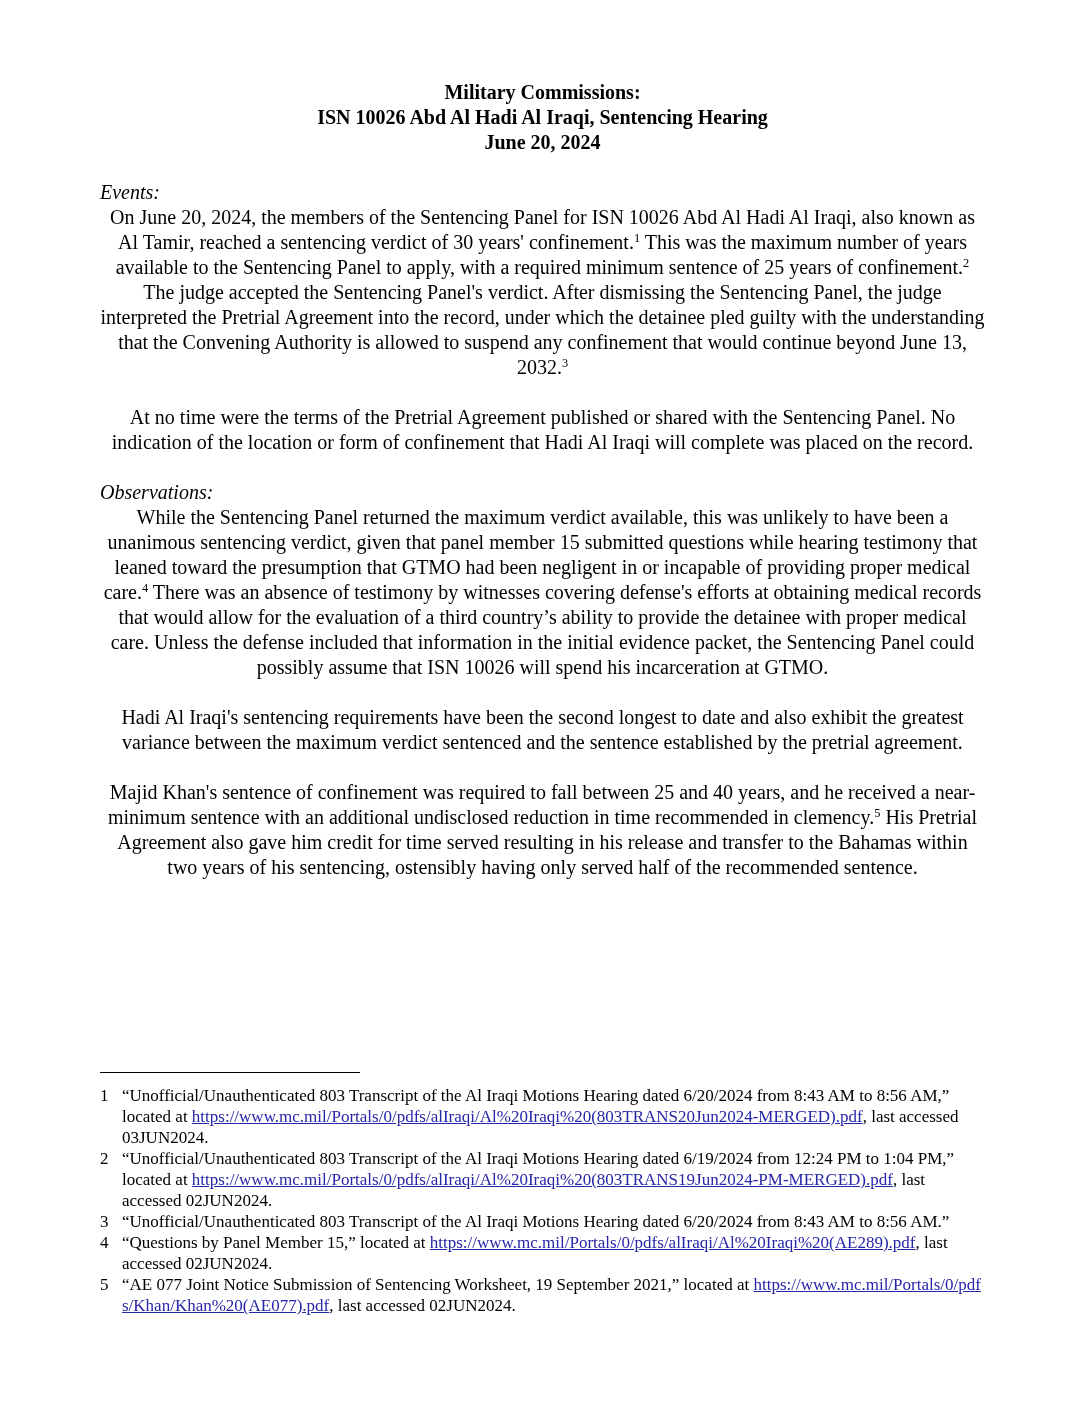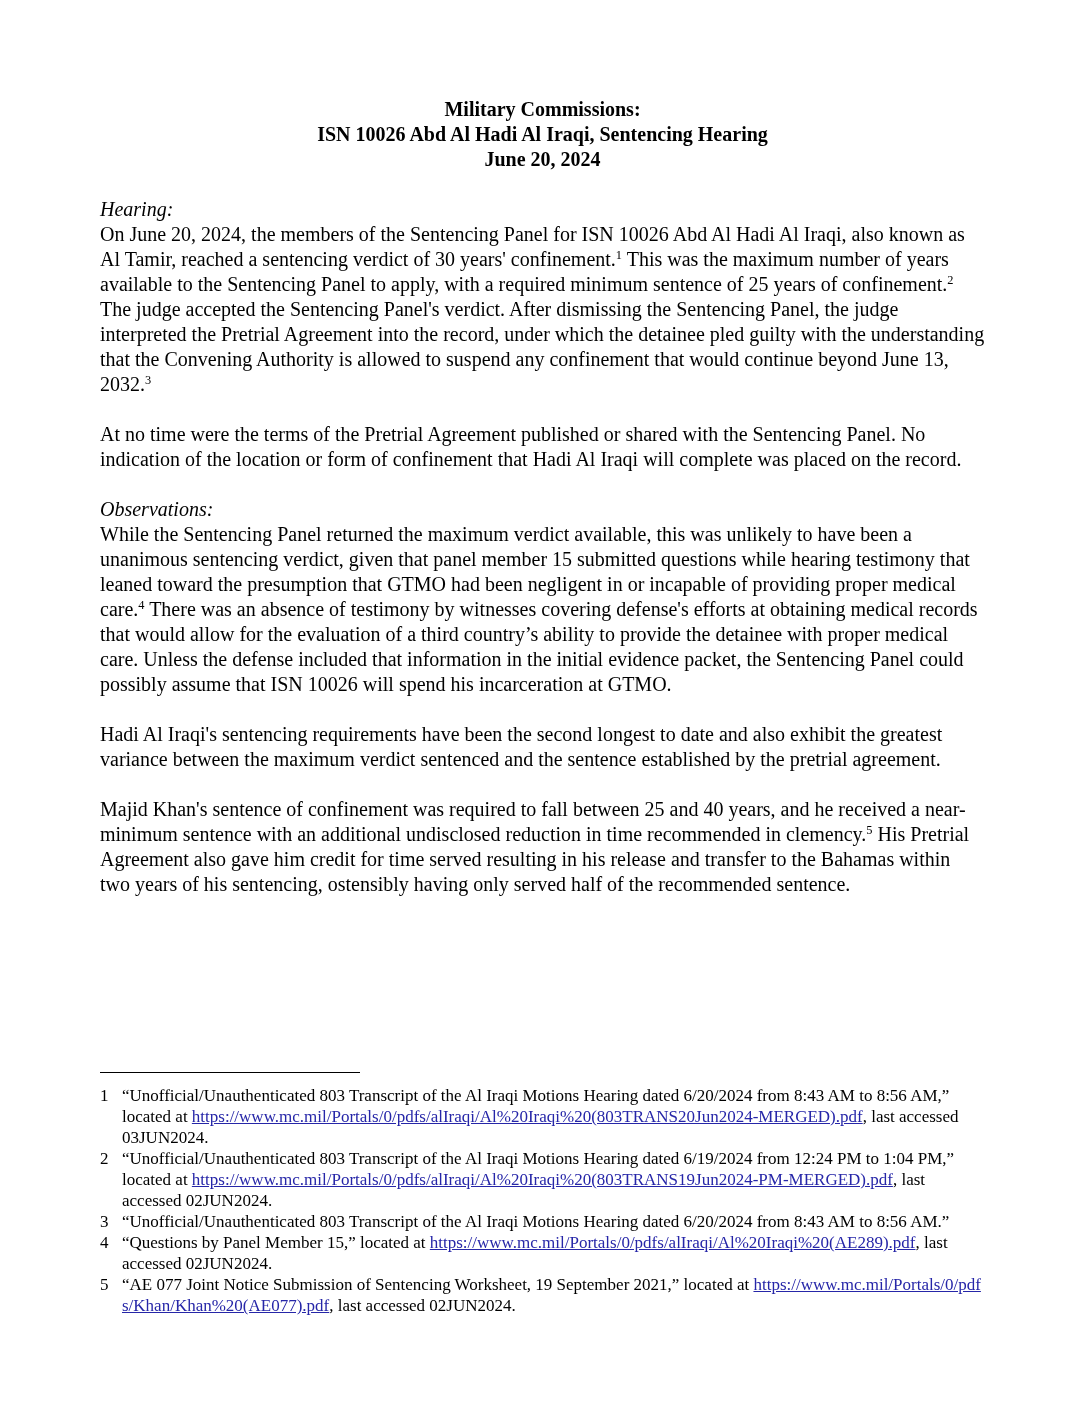--- a/index.html
+++ b/index.html
@@ -11,41 +11,42 @@
     position: relative;
     width: 1088px;
     height: 1408px;
     background: #ffffff;
     font-family: "Liberation Serif", "DejaVu Serif", serif;
     color: #000000;
     overflow: hidden;
   }
   .content {
     position: absolute;
-    top: 97px;
+    top: 80px;
     left: 100px;
     width: 885px;
     font-size: 20px;
     line-height: 25px;
   }
   .title-block {
     text-align: center;
     margin: 0 0 25px 0;
   }
   .title-line {
     font-weight: bold;
   }
   .title-line.italic {
   }
   .heading {
     font-style: italic;
     margin: 0;
   }
   p.para {
     margin: 0 0 25px 0;
+    text-align: center;
   }
   p.para:last-child {
     margin-bottom: 11px;
   }
   .sup {
     font-size: 0.62em;
     line-height: 0;
     vertical-align: baseline;
     position: relative;
     top: -0.55em;
@@ -85,21 +86,21 @@
 <div class="page">
 
   <div class="content">
 
     <div class="title-block">
       <div class="title-line">Military Commissions:</div>
       <div class="title-line italic">ISN 10026 Abd Al Hadi Al Iraqi, Sentencing Hearing</div>
       <div class="title-line italic">June 20, 2024</div>
     </div>
 
-    <div class="heading">Hearing:</div>
+    <div class="heading">Events:</div>
     <p class="para"><span>On June 20, 2024, the members of the Sentencing Panel for ISN 10026 Abd Al Hadi Al Iraqi, also known as Al Tamir, reached a sentencing verdict of 30 years' confinement.</span><span class="sup">1</span><span> This was the maximum number of years available to the Sentencing Panel to apply, with a required minimum sentence of 25 years of confinement.</span><span class="sup">2</span><span> The judge accepted the Sentencing Panel's verdict. After dismissing the Sentencing Panel, the judge interpreted the Pretrial Agreement into the record, under which the detainee pled guilty with the understanding that the Convening Authority is allowed to suspend any confinement that would continue beyond June 13, 2032.</span><span class="sup">3</span></p>
     <p class="para"><span>At no time were the terms of the Pretrial Agreement published or shared with the Sentencing Panel. No indication of the location or form of confinement that Hadi Al Iraqi will complete was placed on the record.</span></p>
 
     <div class="heading">Observations:</div>
     <p class="para"><span>While the Sentencing Panel returned the maximum verdict available, this was unlikely to have been a unanimous sentencing verdict, given that panel member 15 submitted questions while hearing testimony that leaned toward the presumption that GTMO had been negligent in or incapable of providing proper medical care.</span><span class="sup">4</span><span> There was an absence of testimony by witnesses covering defense's efforts at obtaining medical records that would allow for the evaluation of a third country’s ability to provide the detainee with proper medical care. Unless the defense included that information in the initial evidence packet, the Sentencing Panel could possibly assume that ISN 10026 will spend his incarceration at GTMO.</span></p>
     <p class="para"><span>Hadi Al Iraqi's sentencing requirements have been the second longest to date and also exhibit the greatest variance between the maximum verdict sentenced and the sentence established by the pretrial agreement.</span></p>
     <p class="para"><span>Majid Khan's sentence of confinement was required to fall between 25 and 40 years, and he received a near-minimum sentence with an additional undisclosed reduction in time recommended in clemency.</span><span class="sup">5</span><span> His Pretrial Agreement also gave him credit for time served resulting in his release and transfer to the Bahamas within two years of his sentencing, ostensibly having only served half of the recommended sentence.</span></p>
 
   </div>
 

